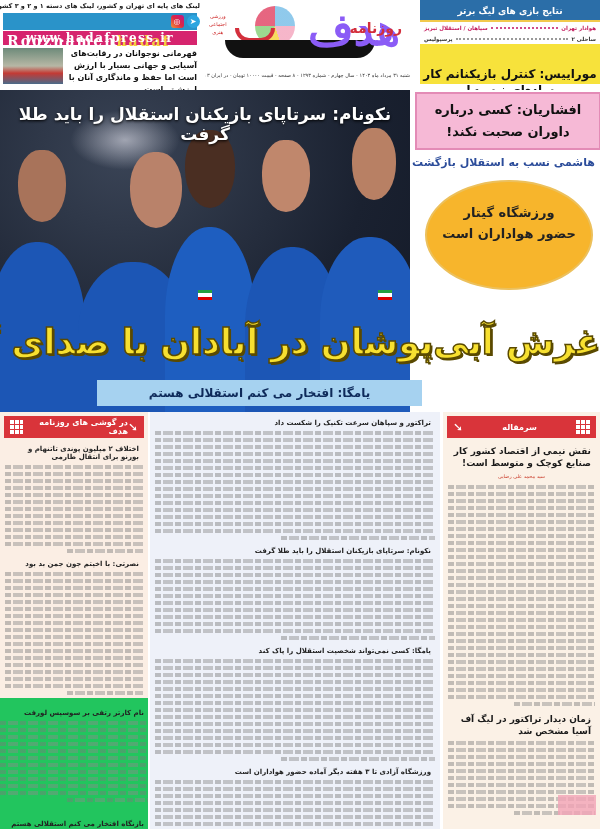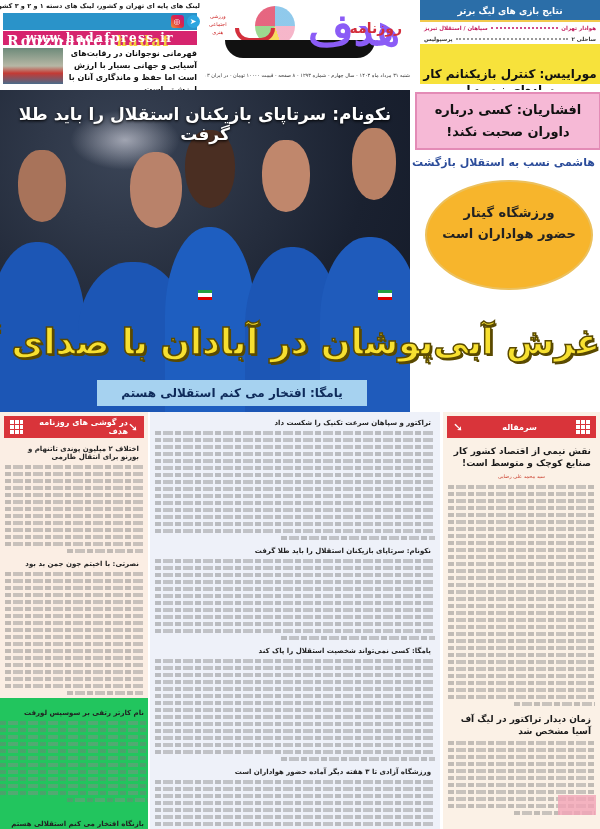--- a/index.html
+++ b/index.html
@@ -47,21 +47,21 @@
   .player { position: absolute; bottom: 0; border-radius: 48% 48% 0 0; background: #1c56b5; }
   .head { position: absolute; border-radius: 45% 45% 50% 50%; }
   .flag { position: absolute; width: 14px; height: 10px; background: linear-gradient(#239f40 33%, #fff 33% 66%, #da0000 66%); }
   .photo-caption { position: absolute; left: 0; right: 0; top: 14px; text-align: center; color: #fff; font-size: 17px; font-weight: bold; text-shadow: 0 1px 3px #000; direction: rtl; }
 
   .pink-box { position: absolute; left: 415px; top: 2px; width: 186px; height: 58px; background: #f6b9d6; border: 2px solid #e38bb6; color: #111; font-size: 13px; font-weight: bold; line-height: 22px; text-align: center; padding-top: 5px; }
   .hashemi { position: absolute; left: 412px; top: 66px; width: 186px; font-size: 11px; font-weight: bold; color: #2b4c9a; text-align: left; }
   .oval { position: absolute; left: 425px; top: 90px; width: 168px; height: 110px; border-radius: 50%; background: #f7b52c; border: 2px solid #ecc05c; color: #222; font-weight: bold; font-size: 13px; line-height: 21px; text-align: center; padding-top: 20px; }
   .score { position: absolute; left: 412px; top: 215px; width: 186px; font-size: 10px; font-weight: bold; color: #111; text-align: center; }
   .big-headline { position: absolute; left: 0; top: 232px; width: 600px; text-align: center; font-size: 35px; font-weight: bold; color: #f7e030; -webkit-text-stroke: 1.5px #5a4a00; text-shadow: 2px 2px 0 #5a4a00; white-space: nowrap; letter-spacing: -1px; }
-  .sub-bar { position: absolute; left: 97px; top: 290px; width: 270px; height: 26px; background: #a6d2f0; color: #0e2a5a; font-size: 12px; font-weight: bold; text-align: center; line-height: 26px; }
+  .sub-bar { position: absolute; left: 97px; top: 290px; width: 325px; height: 26px; background: #a6d2f0; color: #0e2a5a; font-size: 12px; font-weight: bold; text-align: center; line-height: 26px; }
 
   
   .cols { position: absolute; left: 0; top: 412px; width: 600px; height: 417px; }
   .col { position: absolute; top: 0; height: 417px; overflow: hidden; }
   .col-left { left: 0; width: 148px; background: #fbeee4; }
   .col-mid { left: 150px; width: 290px; background: #eef1f9; }
   .col-right { left: 443px; width: 157px; background: #fbf1e6; }
 
   .col-bar { height: 22px; background: #d9343a; color: #fff; font-size: 8px; font-weight: bold; display: flex; align-items: center; justify-content: space-between; padding: 0 6px; margin: 4px 4px 0; }
   .grid-ic { width: 14px; height: 14px; display: grid; grid-template-columns: repeat(3,1fr); gap: 1px; }

